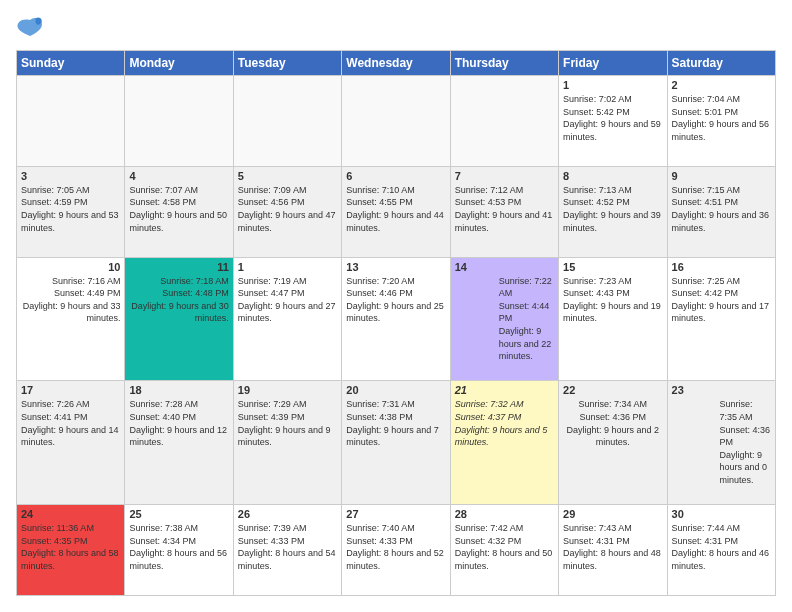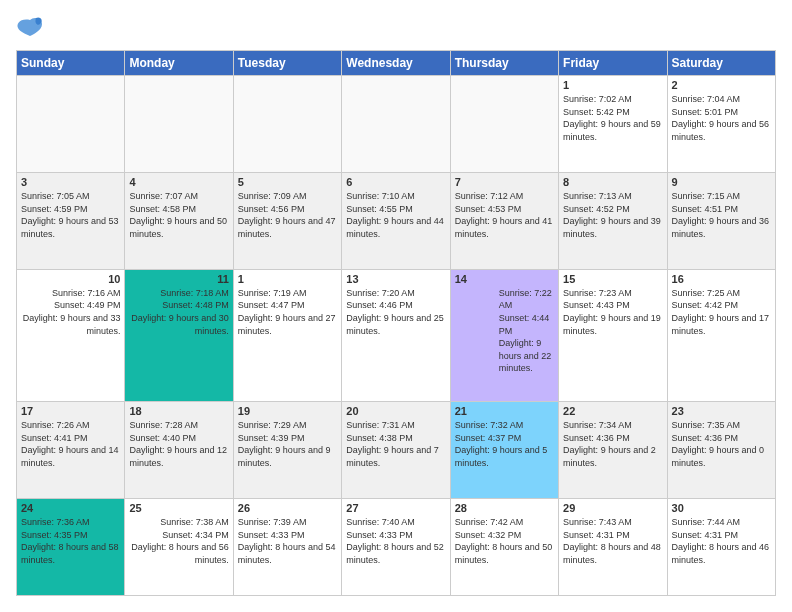--- a/index.html
+++ b/index.html
@@ -257,49 +257,49 @@
             <div class="day-info" style="white-space: pre-line;">Sunrise: 7:29 AM
 Sunset: 4:39 PM
 Daylight: 9 hours and 9 minutes.</div>
           </td>
           <td style="background: rgb(240, 240, 240);">
             <span class="day-num">20</span>
             <div class="day-info" style="white-space: pre-line;">Sunrise: 7:31 AM
 Sunset: 4:38 PM
 Daylight: 9 hours and 7 minutes.</div>
           </td>
-          <td style="background: #7dd3fc;">
+          <td style="background: #fef9c3; font-style: italic;">
             <span class="day-num">21</span>
             <div class="day-info" style="white-space: pre-line;">Sunrise: 7:32 AM
 Sunset: 4:37 PM
 Daylight: 9 hours and 5 minutes.</div>
           </td>
           <td style="background: rgb(240, 240, 240);">
             <span class="day-num">22</span>
-            <div class="day-info" style="white-space: pre-line;">Sunrise: 7:34 AM
+            <div class="day-info" style="white-space: pre-line; text-align: center;">Sunrise: 7:34 AM
 Sunset: 4:36 PM
 Daylight: 9 hours and 2 minutes.</div>
           </td>
           <td style="background: rgb(240, 240, 240);">
             <span class="day-num">23</span>
-            <div class="day-info" style="white-space: pre-line;">Sunrise: 7:35 AM
+            <div class="day-info" style="white-space: pre-line; margin-left: 48px;">Sunrise: 7:35 AM
 Sunset: 4:36 PM
 Daylight: 9 hours and 0 minutes.</div>
           </td>
         </tr>
         <tr>
-          <td style="background: #14b8a6;">
+          <td style="background: #ef4444;">
             <span class="day-num">24</span>
-            <div class="day-info" style="white-space: pre-line;">Sunrise: 7:36 AM
+            <div class="day-info" style="white-space: pre-line;">Sunrise: 11:36 AM
 Sunset: 4:35 PM
 Daylight: 8 hours and 58 minutes.</div>
           </td>
           <td style="background: rgb(255, 255, 255);">
             <span class="day-num">25</span>
-            <div class="day-info" style="white-space: pre-line; text-align: right;">Sunrise: 7:38 AM
+            <div class="day-info" style="white-space: pre-line;">Sunrise: 7:38 AM
 Sunset: 4:34 PM
 Daylight: 8 hours and 56 minutes.</div>
           </td>
           <td style="background: rgb(255, 255, 255);">
             <span class="day-num">26</span>
             <div class="day-info" style="white-space: pre-line;">Sunrise: 7:39 AM
 Sunset: 4:33 PM
 Daylight: 8 hours and 54 minutes.</div>
           </td>
           <td style="background: rgb(255, 255, 255);">

